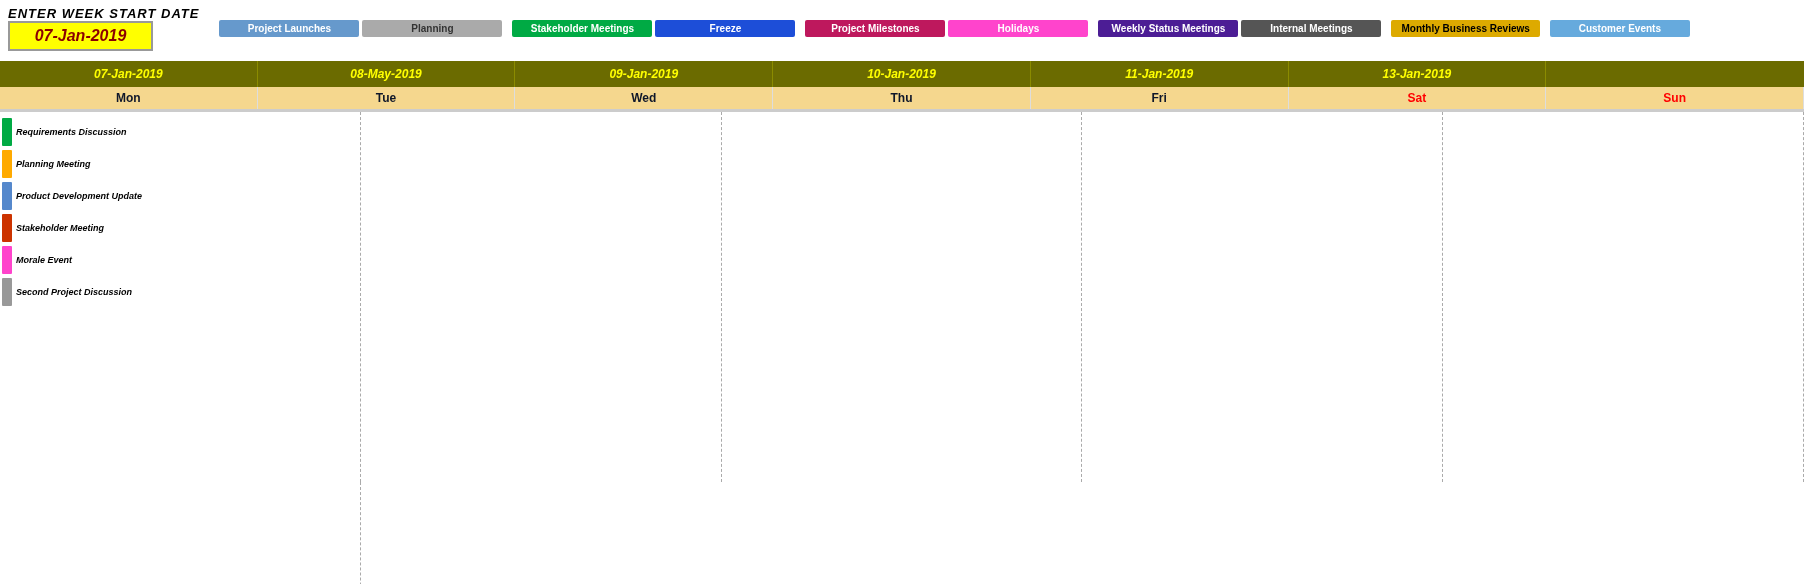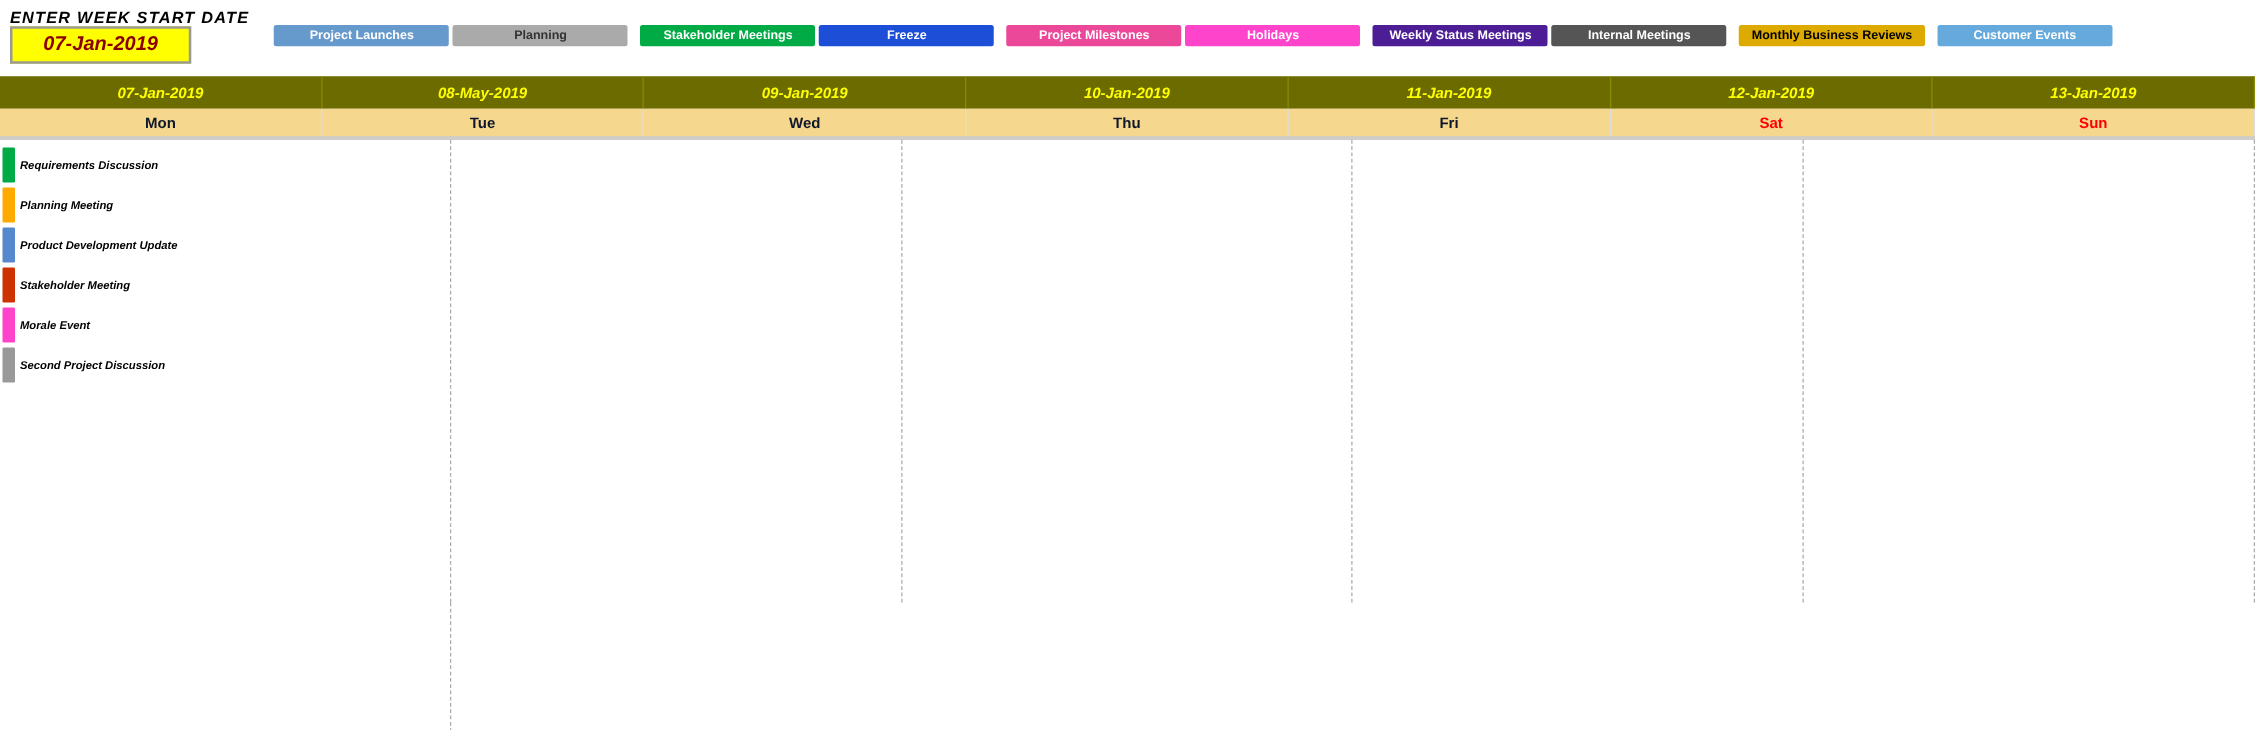--- a/index.html
+++ b/index.html
@@ -56,21 +56,21 @@
       font-weight: bold;
       text-align: center;
       min-width: 140px;
       border-radius: 2px;
     }
 
     .legend-blue-dark { background: #6699cc; }
     .legend-gray { background: #aaaaaa; color: #333; }
     .legend-green { background: #00aa44; }
     .legend-orange-red { background: #1d4ed8; }
-    .legend-purple { background: #ec4899; }
+    .legend-purple { background: #be185d; }
     .legend-magenta { background: #ff44cc; }
     .legend-cyan { background: #4c1d95; }
     .legend-dark-gray { background: #555555; }
     .legend-yellow-gold { background: #ddaa00; color: #000; }
     .legend-light-blue { background: #66aadd; }
 
     #calendar-section {
       margin-top: 4px;
     }
 
@@ -191,21 +191,20 @@
   </div>
 </div>
 
 <div id="calendar-section">
   <div id="date-header-row">
     <div class="date-header-cell">07-Jan-2019</div>
     <div class="date-header-cell">08-May-2019</div>
     <div class="date-header-cell">09-Jan-2019</div>
     <div class="date-header-cell">10-Jan-2019</div>
     <div class="date-header-cell">11-Jan-2019</div>
-    <div class="date-header-cell">12-Jan-2019</div>
     <div class="date-header-cell">13-Jan-2019</div>
   </div>
 
   <div id="day-header-row">
     <div class="day-header-cell">Mon</div>
     <div class="day-header-cell">Tue</div>
     <div class="day-header-cell">Wed</div>
     <div class="day-header-cell">Thu</div>
     <div class="day-header-cell">Fri</div>
     <div class="day-header-cell weekend">Sat</div>

